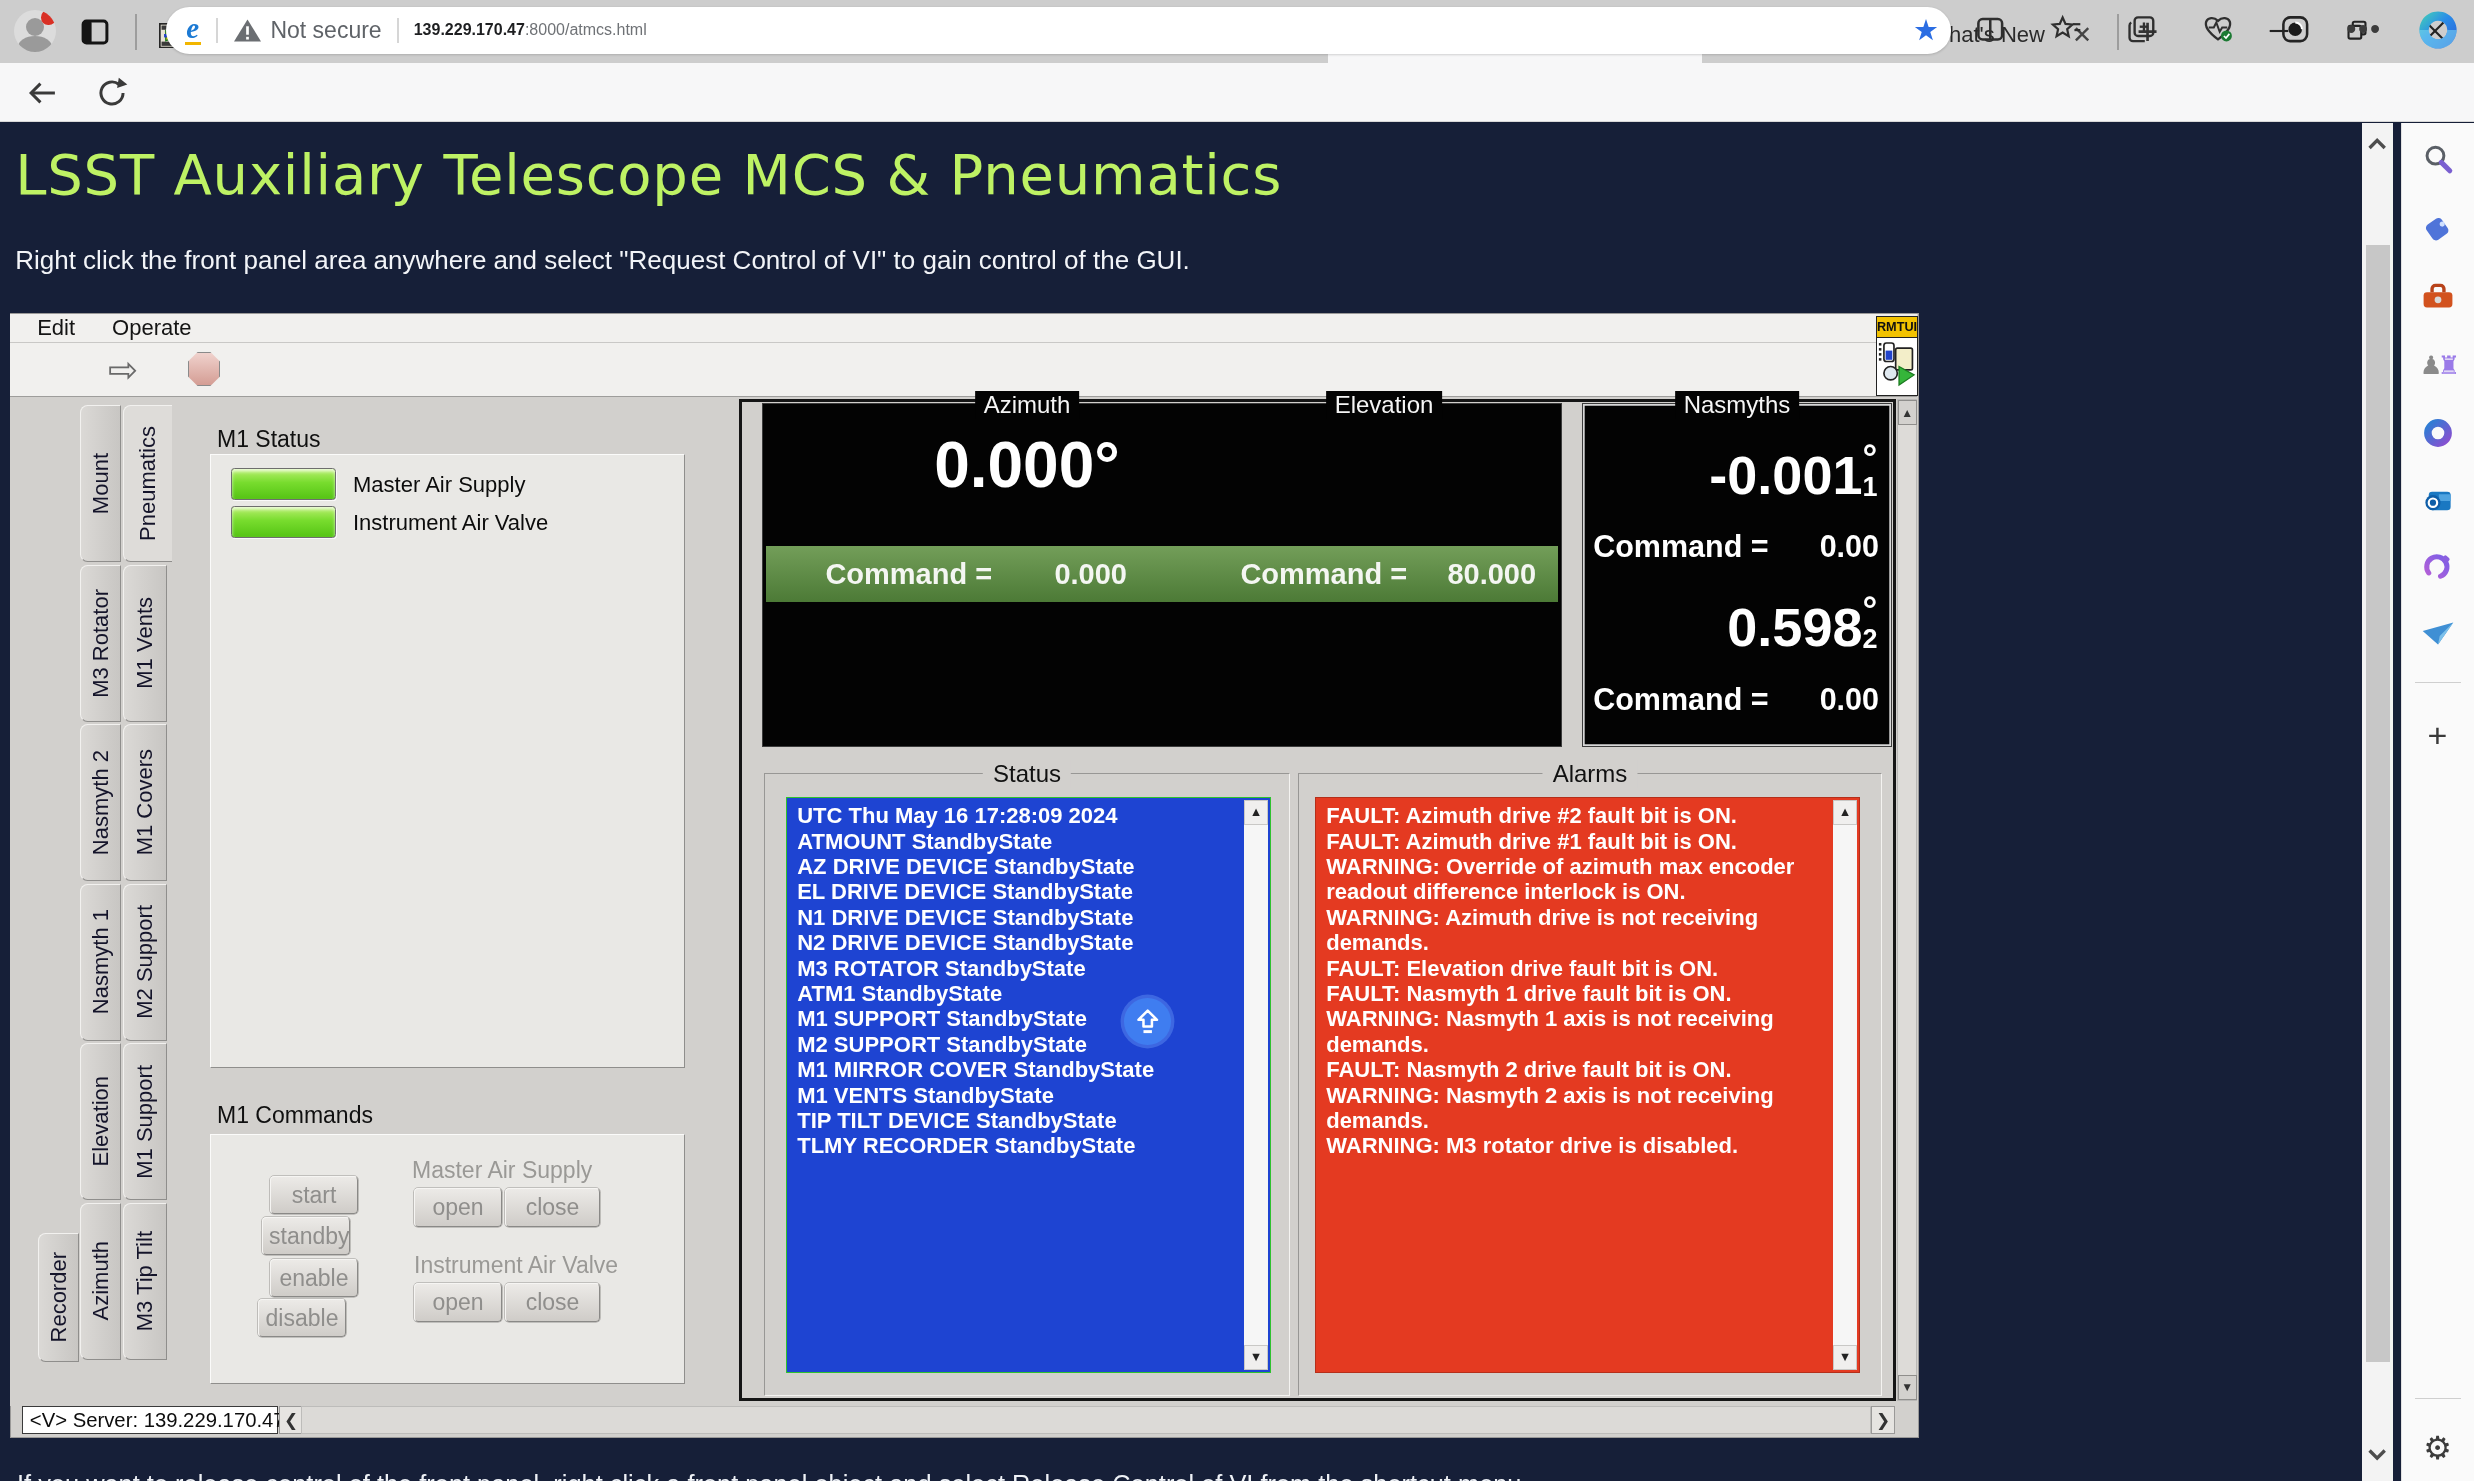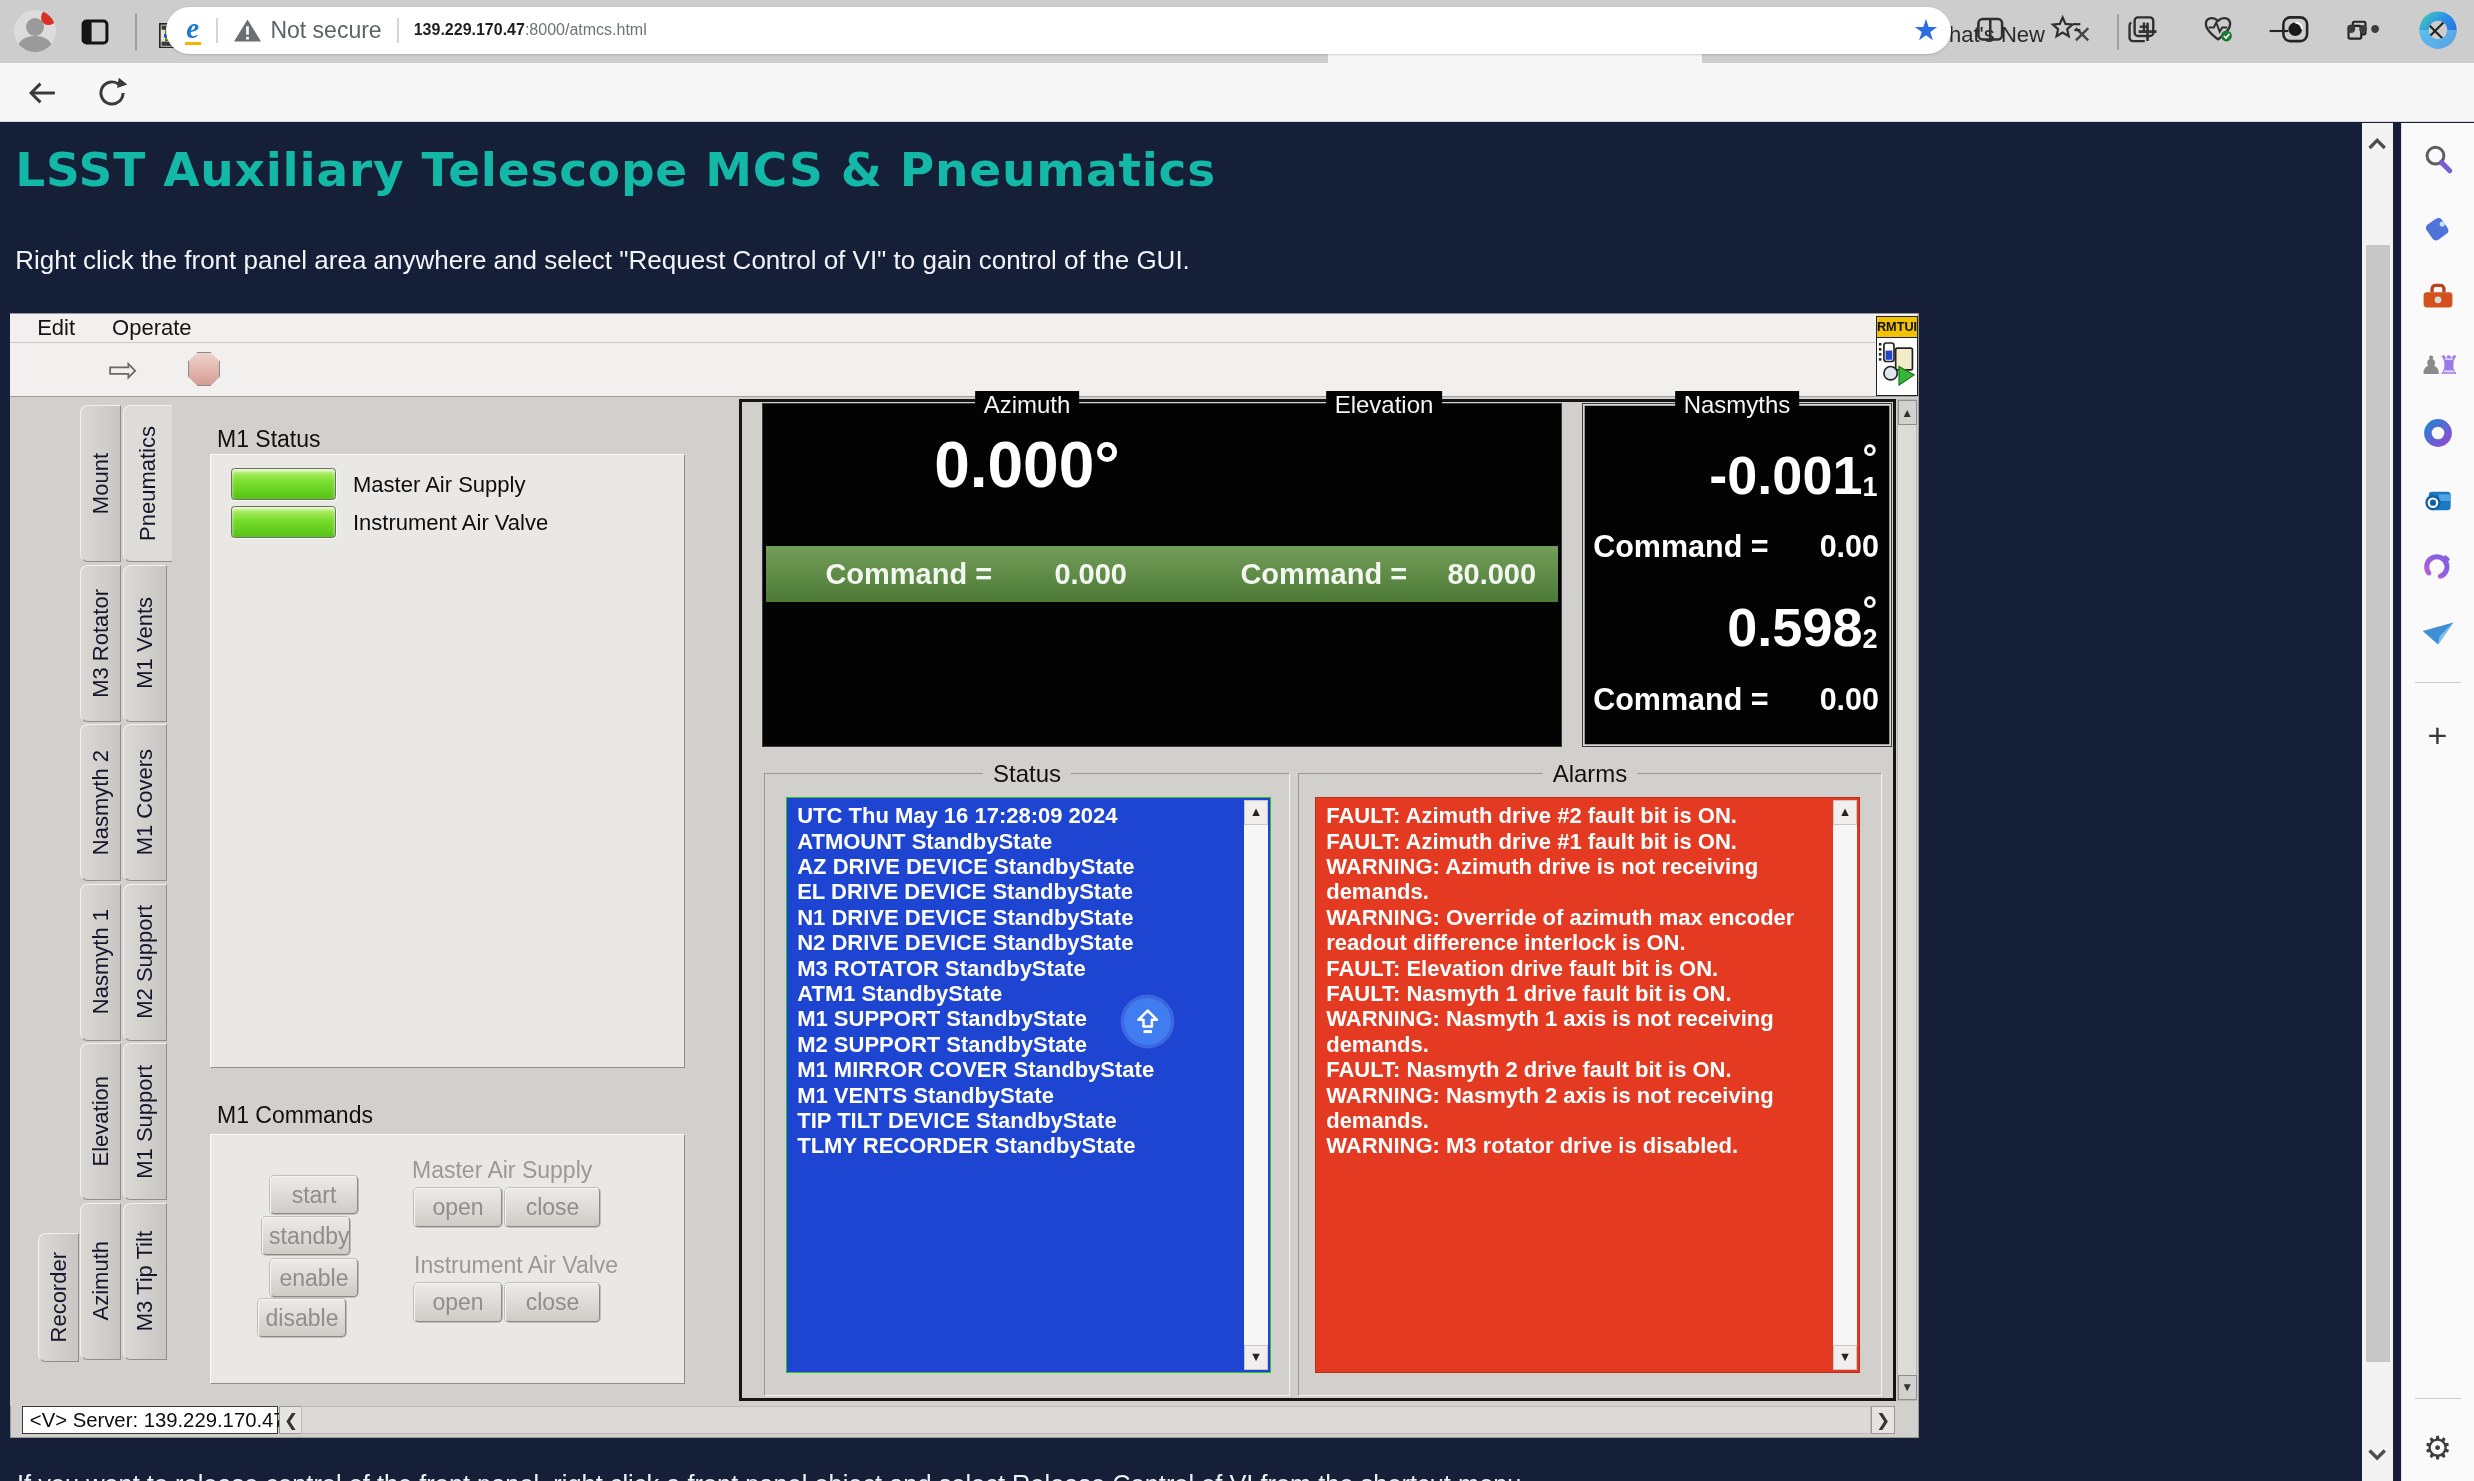--- a/index.html
+++ b/index.html
@@ -31,22 +31,22 @@
           border-bottom:3.4px solid #f2b600;line-height:25.4px;padding:0 1.7px;}
   .notsecure{font-size:23px;color:#5f6368;}
   .url{font-size:16px;color:#6f7276;white-space:nowrap;}
   .url b{color:#1e1f21;font-weight:bold;}
   .bookstar{margin-left:auto;font-size:29px;color:#2b6de3;}
   .tool-ic{top:8.5px;width:44px;height:42px;display:flex;align-items:center;justify-content:center;}
   .dots{font-size:29px;color:#3c3c3c;letter-spacing:1.7px;}
 
   
   .pagebg{left:0;top:123px;width:2362px;height:1359px;background:#161f38;}
-  .ptitle{left:15.2px;top:142px;width:1946px;color:#14b8a6;font-family:"DejaVu Sans",sans-serif;
-          font-weight:bold;font-size:47px;letter-spacing:0.8px;}
+  .ptitle{left:15.2px;top:142px;width:1946px;color:#bef264;font-family:"DejaVu Sans",sans-serif;
+          font-weight:normal;font-size:56px;letter-spacing:0.8px;}
   .psub{left:15.2px;top:245px;width:2031px;color:#f2f4f8;font-size:26px;}
   .pfooter{left:17px;top:1470px;width:2284px;color:#eef1f6;font-size:25.4px;white-space:nowrap;}
 
   
   .viwin{left:10.2px;top:313px;width:1909px;height:1125px;background:#d2d0cd;border:0.8px solid #9a9998;box-sizing:border-box;}
   .menubar{left:10.2px;top:314px;width:1907px;height:29px;background:#f1f0ee;border-bottom:0.8px solid #c9c8c6;
            display:flex;align-items:center;gap:37px;padding-left:27px;box-sizing:border-box;font-size:22px;color:#141414;}
   .toolbar{left:10.2px;top:343px;width:1907px;height:54px;background:#f1f0ee;border-bottom:1.7px solid #9e9d9b;box-sizing:border-box;}
   .runarrow{left:108px;top:349px;font-size:36px;color:#6a6a6a;}
   .stopbtn{left:188px;top:352px;width:32px;height:34px;background:linear-gradient(180deg,#f0d2cd,#d49d94);
@@ -490,22 +490,22 @@
   </div>
 
   <div class="abs gbox" style="left:1298px;top:773px;width:584px;height:623px">
     <span class="legend">Alarms</span>
   </div>
   <div class="abs listbox redlist" style="left:1315px;top:797px;width:545px;height:576px">
     <div class="list-lines">
 
     <div class="aline">FAULT: Azimuth drive #2 fault bit is ON.</div>
         <div class="aline">FAULT: Azimuth drive #1 fault bit is ON.</div>
+        <div class="aline">WARNING: Override of azimuth max encoder readout difference  interlock is ON.</div>
         <div class="aline">WARNING: Azimuth drive is not receiving demands.</div>
-        <div class="aline">WARNING: Override of azimuth max encoder readout difference  interlock is ON.</div>
         <div class="aline">FAULT: Elevation drive fault bit is ON.</div>
         <div class="aline">FAULT: Nasmyth 1 drive fault bit is ON.</div>
         <div class="aline">WARNING: Nasmyth 1 axis is not receiving demands.</div>
         <div class="aline">FAULT: Nasmyth 2 drive fault bit is ON.</div>
         <div class="aline">WARNING: Nasmyth 2 axis is not receiving demands.</div>
         <div class="aline">WARNING: M3 rotator drive  is disabled.</div>
       </div>
     <div class="vsbar">
       <div class="sbtn up">▲</div>
       <div class="sbtn dn">▼</div>

